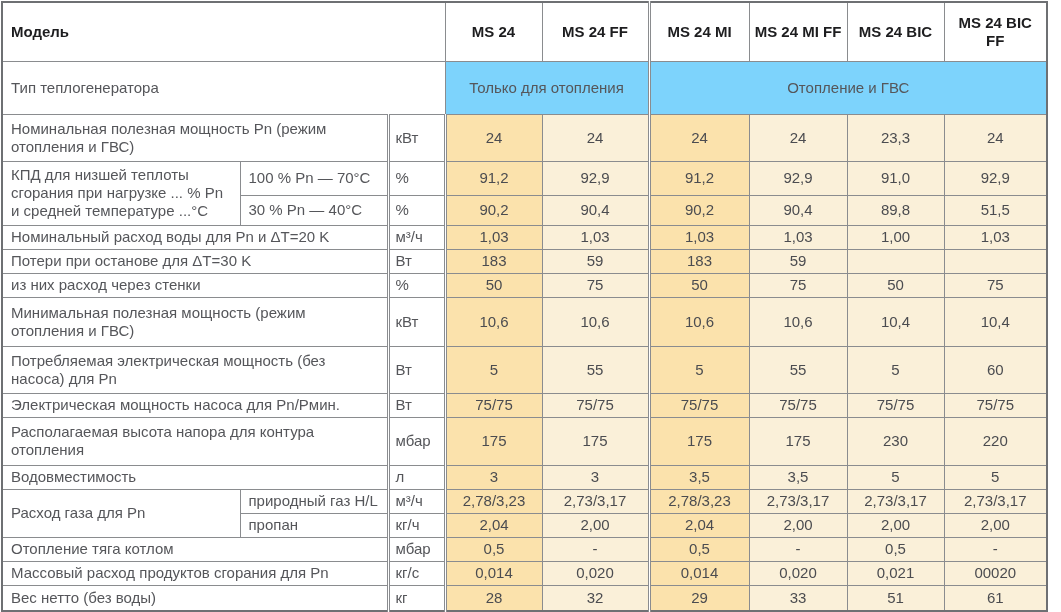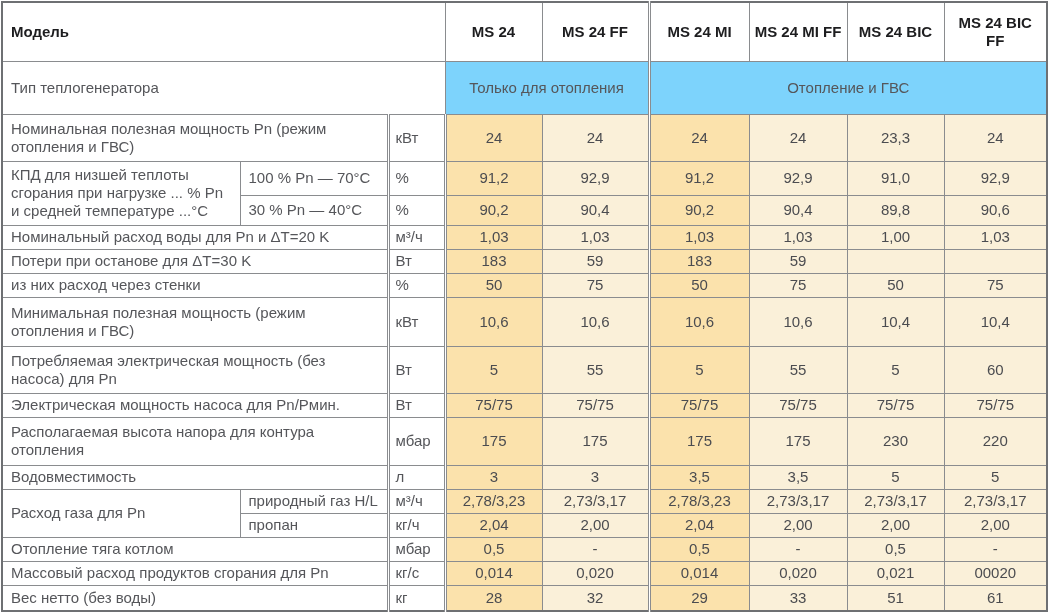--- a/index.html
+++ b/index.html
@@ -94,21 +94,21 @@
   </tr>
 
   <tr class="hE">
     <td>30 % Pn — 40°C</td>
     <td class="unit">%</td>
     <td class="val dk">90,2</td>
     <td class="val lt">90,4</td>
     <td class="val dk grp">90,2</td>
     <td class="val lt">90,4</td>
     <td class="val lt">89,8</td>
-    <td class="val lt">90,6</td>
+    <td class="val lt">51,5</td>
   </tr>
 
   <tr class="hF">
     <td colspan="2">Номинальный расход воды для Pn и ΔT=20 K</td>
     <td class="unit">м³/ч</td>
     <td class="val dk">1,03</td>
     <td class="val lt">1,03</td>
     <td class="val dk grp">1,03</td>
     <td class="val lt">1,03</td>
     <td class="val lt">1,00</td>

